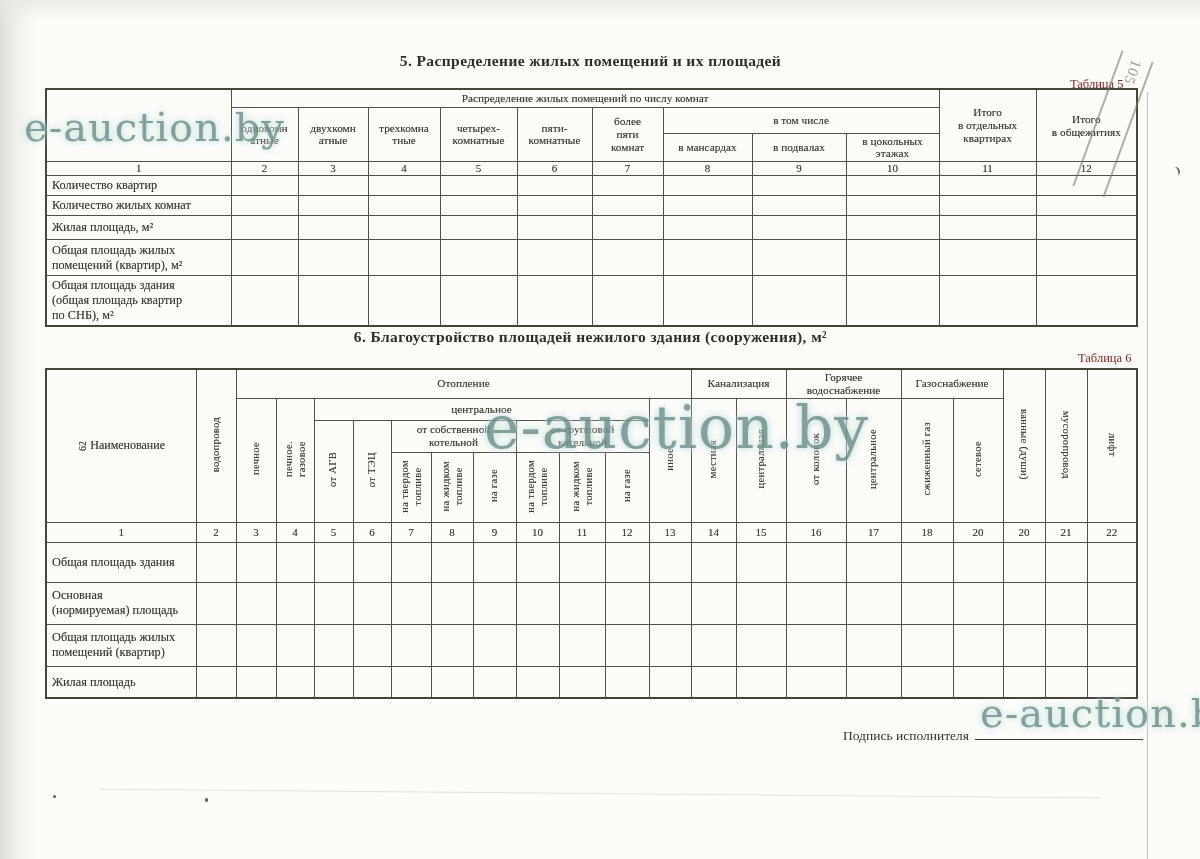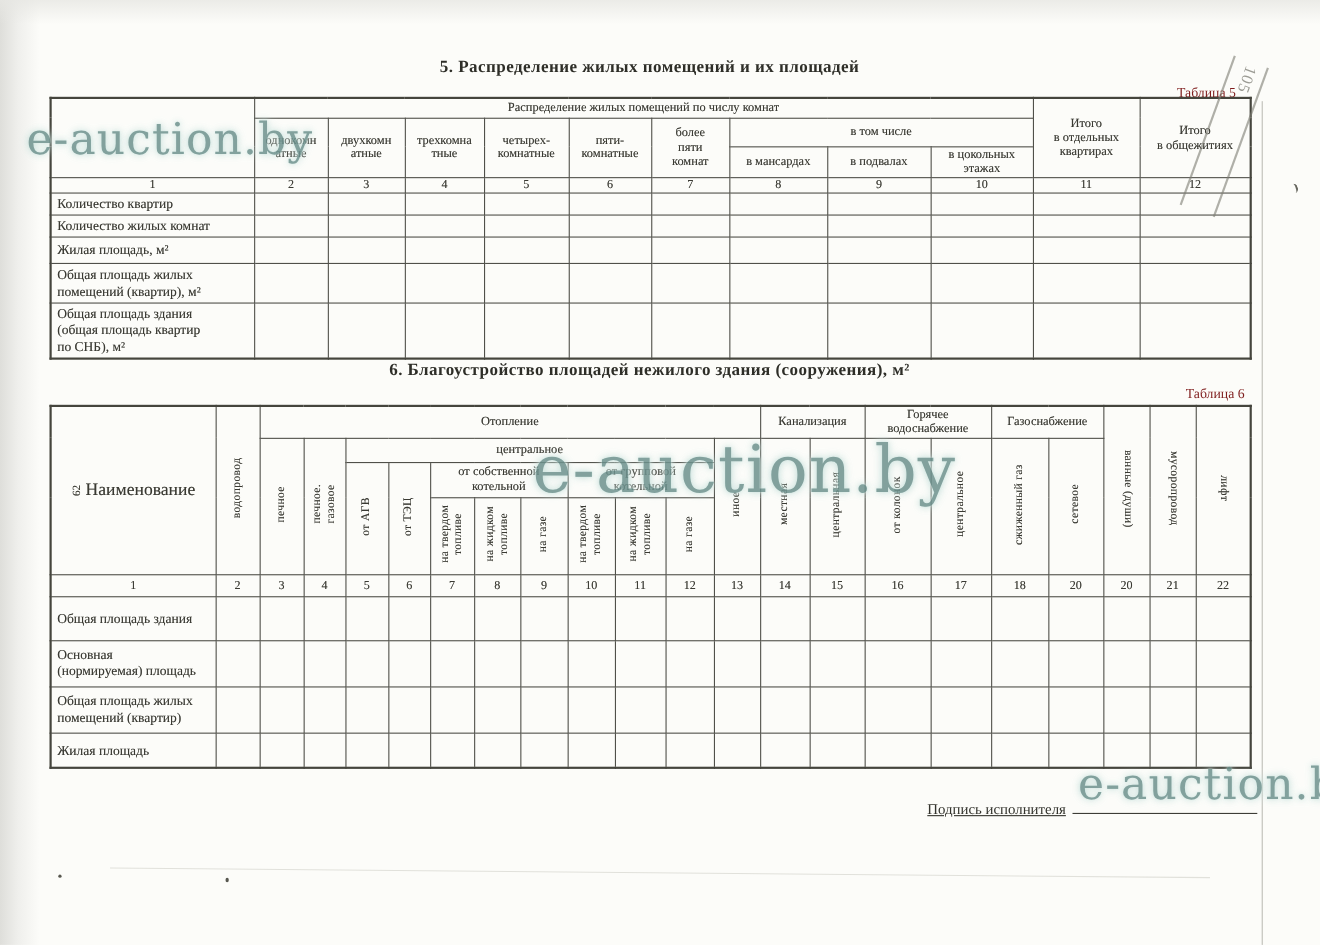--- a/index.html
+++ b/index.html
@@ -41,38 +41,38 @@
   td.num{font-size:11px;padding:0 1px;}
   td.v{padding:1px;}
   .tbl5{left:45px;top:88px;width:1091px;}
   .tbl6{left:45px;top:368px;width:1091px;}
   .vup{writing-mode:vertical-rl;transform:rotate(180deg);display:inline-block;
     font-size:10.6px;letter-spacing:.3px;line-height:1.18;}
   .vdown{writing-mode:vertical-rl;display:inline-block;
     font-size:10.6px;letter-spacing:.3px;line-height:1.18;}
   .name-cell-inner{display:flex;align-items:center;justify-content:center;gap:1px;}
   .form-num{font-size:10px;letter-spacing:0;}
-  .name-label{font-size:16px;}
+  .name-label{font-size:12px;}
 
   
   .wm{position:absolute;font-family:"DejaVu Serif",serif;color:#6d928e;
     letter-spacing:1px;opacity:.85;z-index:6;white-space:nowrap;
     text-shadow:0 0 6px #c2ddd8,0 0 2px #d4e8e4,0 0 10px #cfe4e0;}
   .wm1{left:24px;top:104px;font-size:40px;}
   .wm2{left:484px;top:392px;font-size:60px;}
   .wm3{left:980px;top:690px;font-size:40px;}
 
   
   .stamp{position:absolute;left:1096px;top:52px;width:30px;height:140px;
     border-left:2px solid #7d7d73;border-right:2px solid #7d7d73;
     transform:rotate(20deg);opacity:.6;z-index:5;text-align:center;padding-top:4px;}
   .stamp-text{font-size:15px;color:#5c5c52;letter-spacing:1px;}
 
   
-  .signature{position:absolute;left:843px;top:727px;font-size:13.5px;color:#33332d;z-index:2;text-decoration:underline;}
+  .signature{position:absolute;left:843px;top:727px;font-size:13.5px;color:#33332d;z-index:2;}
   .sig-line{display:inline-block;width:168px;border-bottom:1.5px solid #3d3d37;
     margin-left:6px;height:12px;vertical-align:baseline;}
 </style>
 </head>
 <body>
 
 <div class="edge-left"></div>
 <div class="edge-top"></div>
 
 <div class="sec-title t5-title">5. Распределение жилых помещений и их площадей</div>

